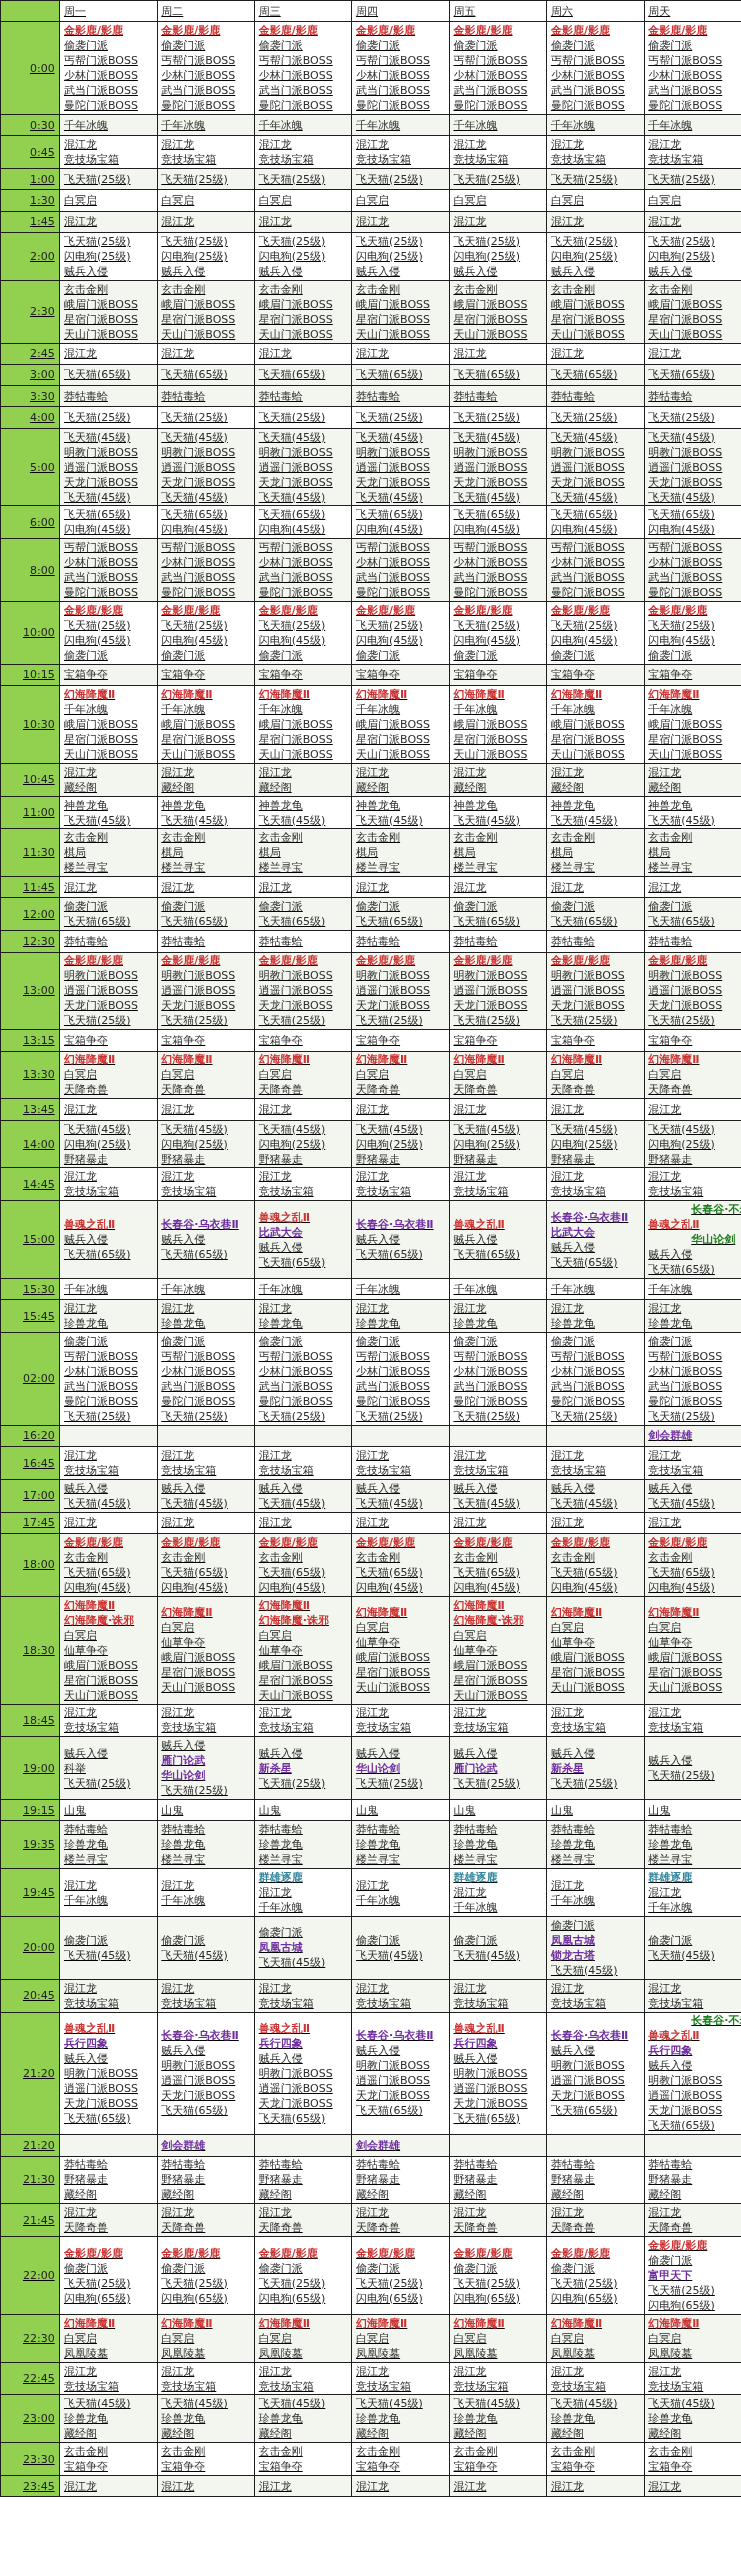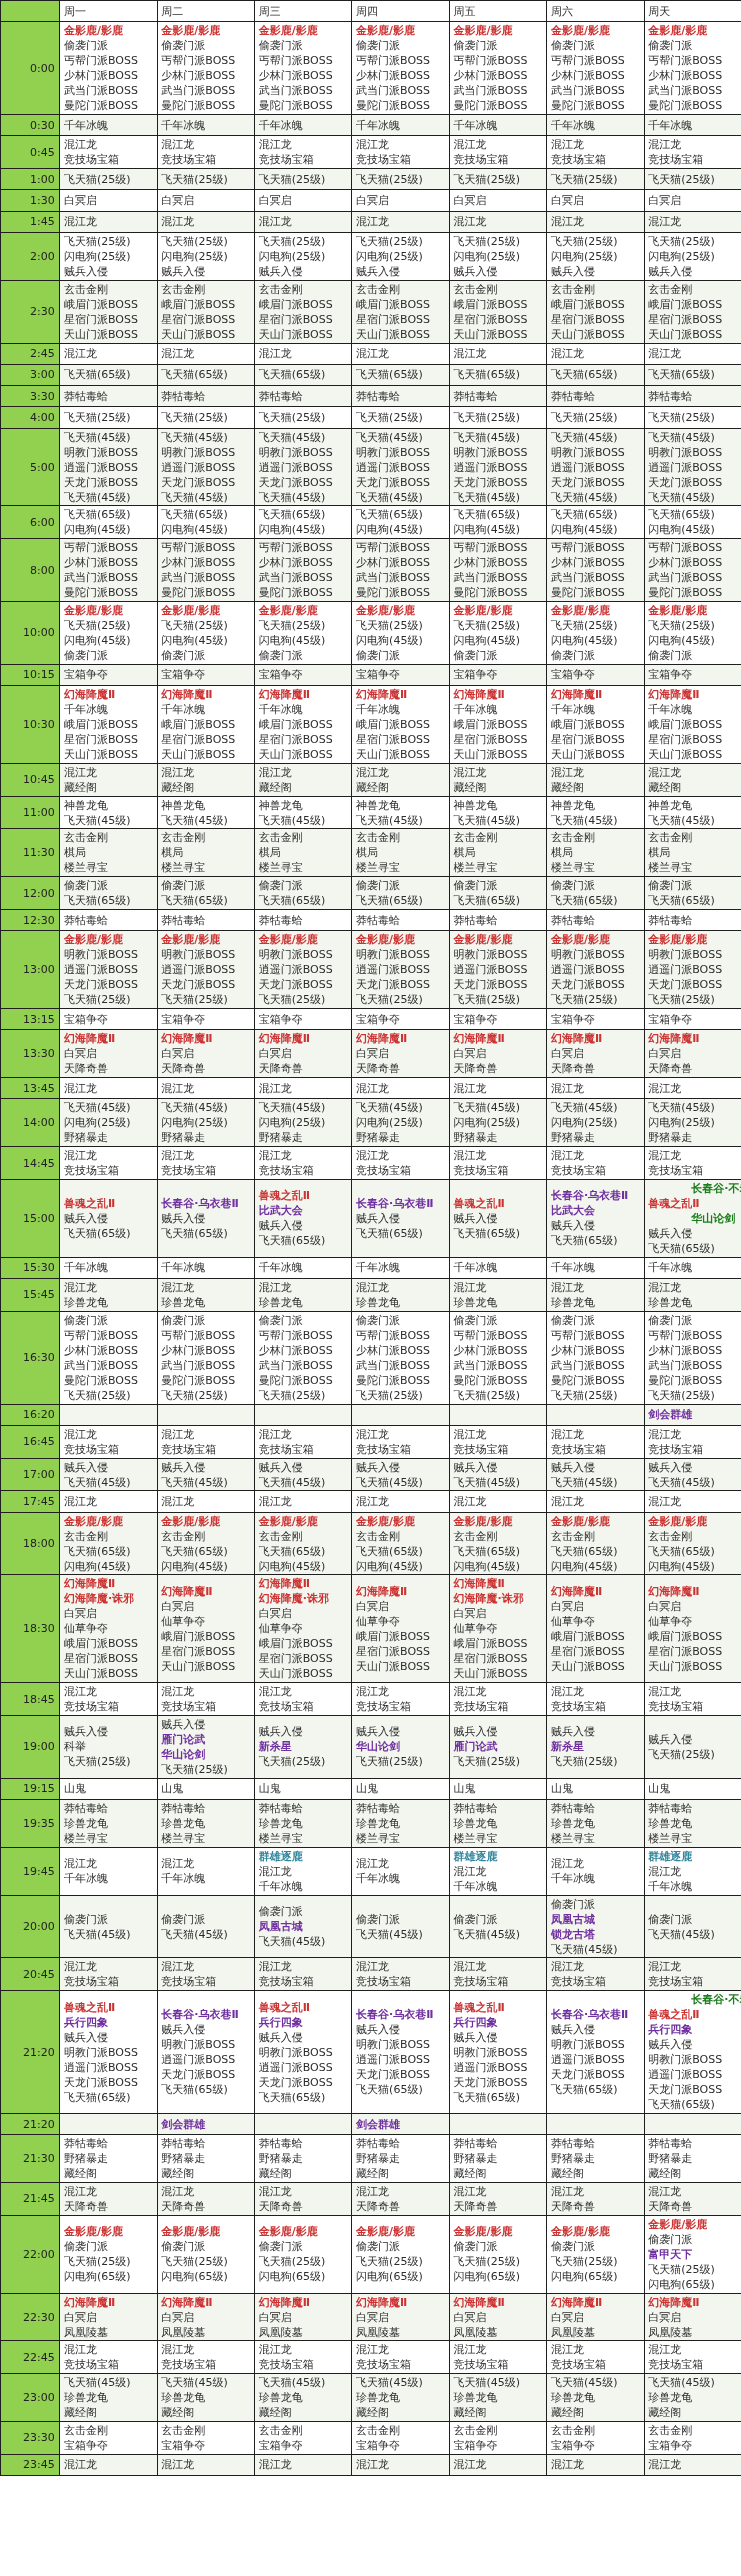--- a/index.html
+++ b/index.html
@@ -1,17 +1,17 @@
 <!DOCTYPE html>
 <html style="font-size:15px"><head>
 <meta charset="utf-8">
 <style>
   html,body{margin:0;padding:0;background:#ffffff;}
   body{font-family:"DejaVu Sans","Liberation Sans",sans-serif;width:742px;}
-  table{border-collapse:collapse;table-layout:fixed;width:742px;}
+  table{border-collapse:collapse;table-layout:fixed;width:742px;text-decoration:underline;}
   col.timecol{width:59px;}
   col.daycol{width:97px;}
   th,td{border:0.9px solid #1f1f1f;padding:0.9px 1.9px 0.9px 3.7px;vertical-align:middle;
         font-size:11px;color:#2d2d2d;font-weight:normal;text-align:left;
         overflow:hidden;}
   thead th{background:#ffffff;height:18.5px;}
   th.time,td.time{background:#92d050;text-align:right;padding-right:4.6px;color:#222;}
   tbody tr.alt td.day{background:#f3f6ef;}
   tbody td.day{background:#ffffff;}
   td.day{height:18.5px;}
@@ -755,20 +755,44 @@
           <div class="ev">玄击金刚</div>
           <div class="ev">棋局</div>
           <div class="ev">楼兰寻宝</div>
         </td>
         <td class="day">
           <div class="ev">玄击金刚</div>
           <div class="ev">棋局</div>
           <div class="ev">楼兰寻宝</div>
         </td>
       </tr>
+      <tr>
+        <td class="time">11:45</td>
+        <td class="day">
+          <div class="ev">混江龙</div>
+        </td>
+        <td class="day">
+          <div class="ev">混江龙</div>
+        </td>
+        <td class="day">
+          <div class="ev">混江龙</div>
+        </td>
+        <td class="day">
+          <div class="ev">混江龙</div>
+        </td>
+        <td class="day">
+          <div class="ev">混江龙</div>
+        </td>
+        <td class="day">
+          <div class="ev">混江龙</div>
+        </td>
+        <td class="day">
+          <div class="ev">混江龙</div>
+        </td>
+      </tr>
       <tr class="alt">
         <td class="time">12:00</td>
         <td class="day">
           <div class="ev">偷袭门派</div>
           <div class="ev">飞天猫(65级)</div>
         </td>
         <td class="day">
           <div class="ev">偷袭门派</div>
           <div class="ev">飞天猫(65级)</div>
         </td>
@@ -1115,21 +1139,21 @@
         <td class="day">
           <div class="ev">混江龙</div>
           <div class="ev">珍兽龙龟</div>
         </td>
         <td class="day">
           <div class="ev">混江龙</div>
           <div class="ev">珍兽龙龟</div>
         </td>
       </tr>
       <tr>
-        <td class="time">16:30</td>
+        <td class="time">02:00</td>
         <td class="day">
           <div class="ev">偷袭门派</div>
           <div class="ev">丐帮门派BOSS</div>
           <div class="ev">少林门派BOSS</div>
           <div class="ev">武当门派BOSS</div>
           <div class="ev">曼陀门派BOSS</div>
           <div class="ev">飞天猫(25级)</div>
         </td>
         <td class="day">
           <div class="ev">偷袭门派</div>

